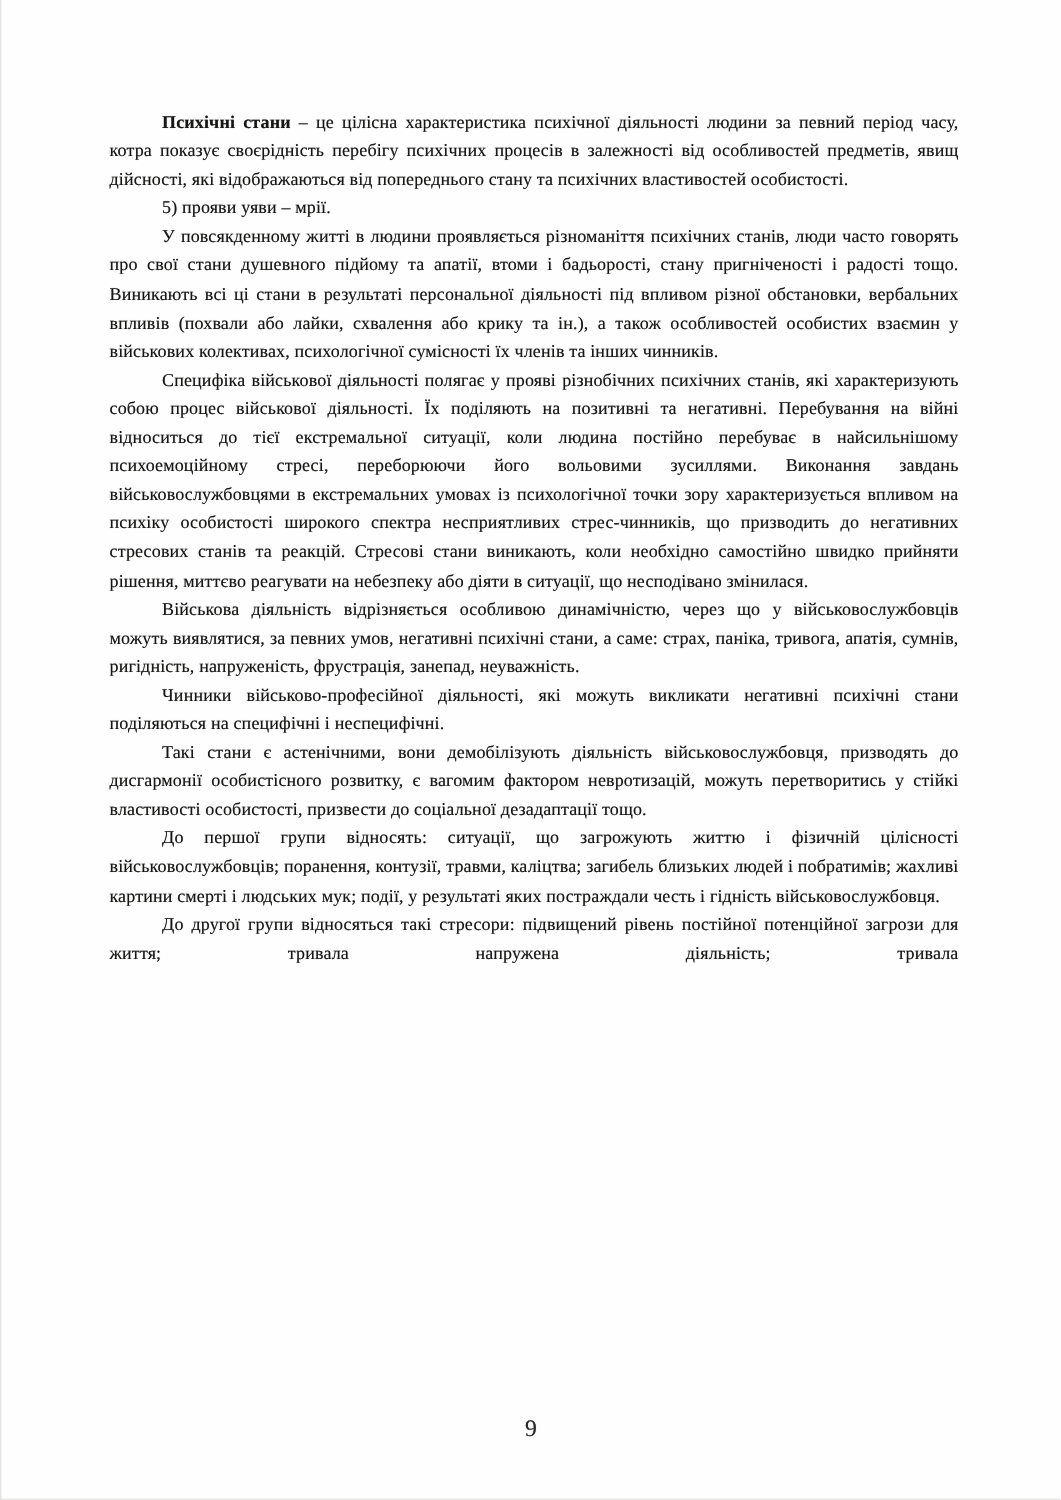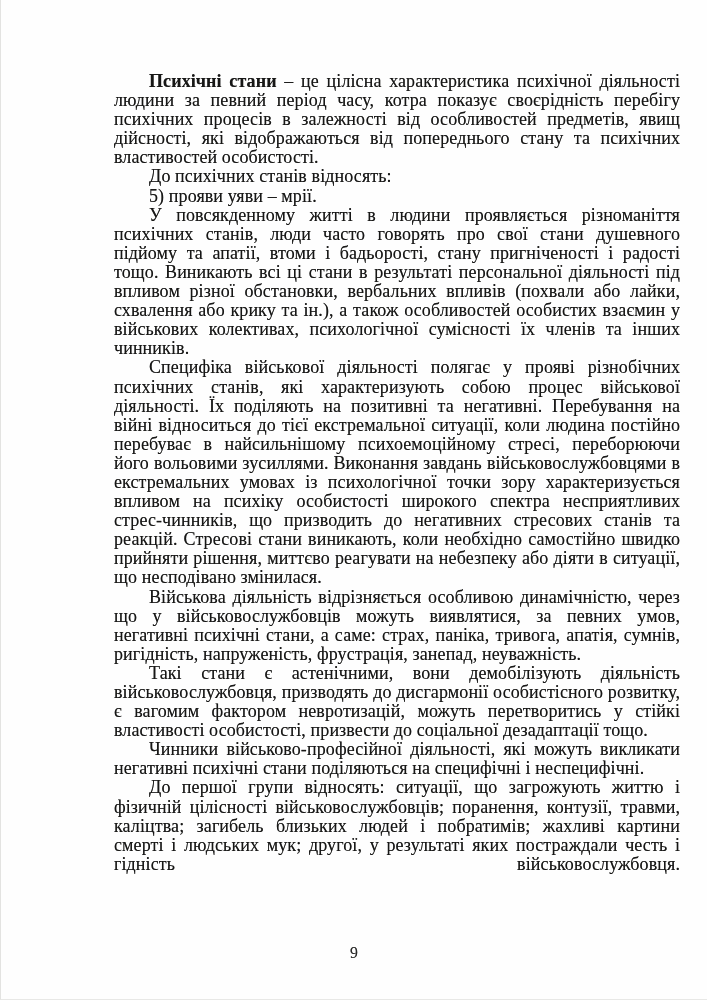--- a/index.html
+++ b/index.html
@@ -17,26 +17,25 @@
     border-bottom: 1px solid #e8e8e6;
     overflow: hidden;
     font-family: "Liberation Serif", "DejaVu Serif", serif;
     color: #171716;
   }
   .content {
     position: absolute;
     left: 72px;
     top: 72px;
     width: 566px;
-    font-size: 18px;
+    font-size: 12px;
     line-height: 19.1px;
     text-align: justify;
     letter-spacing: 0.1px;
     text-shadow: 0 0 0.45px rgba(20,20,20,0.55);
-    margin-left: 41px;
   }
   .para {
     margin: 0;
     text-indent: 35px;
   }
   
   .para:last-child {
     text-align-last: justify;
   }
   .para b {
@@ -52,23 +51,23 @@
     color: #2a2a29;
     text-shadow: 0 0 0.45px rgba(20,20,20,0.5);
   }
 </style>
 </head>
 <body>
 
 <div class="page">
   <div class="content">
       <p class="para"><b>Психічні стани</b> – це цілісна характеристика психічної діяльності людини за певний період часу, котра показує своєрідність перебігу психічних процесів в залежності від особливостей предметів, явищ дійсності, які відображаються від попереднього стану та психічних властивостей особистості.</p>
-      <p class="para">До психічних станів відносять:</p>
       <p class="para">5) прояви уяви – мрії.</p>
       <p class="para">У повсякденному житті в людини проявляється різноманіття психічних станів, люди часто говорять про свої стани душевного підйому та апатії, втоми і бадьорості, стану пригніченості і радості тощо. Виникають всі ці стани в результаті персональної діяльності під впливом різної обстановки, вербальних впливів (похвали або лайки, схвалення або крику та ін.), а також особливостей особистих взаємин у військових колективах, психологічної сумісності їх членів та інших чинників.</p>
       <p class="para">Специфіка військової діяльності полягає у прояві різнобічних психічних станів, які характеризують собою процес військової діяльності. Їх поділяють на позитивні та негативні. Перебування на війні відноситься до тієї екстремальної ситуації, коли людина постійно перебуває в найсильнішому психоемоційному стресі, переборюючи його вольовими зусиллями. Виконання завдань військовослужбовцями в екстремальних умовах із психологічної точки зору характеризується впливом на психіку особистості широкого спектра несприятливих стрес-чинників, що призводить до негативних стресових станів та реакцій. Стресові стани виникають, коли необхідно самостійно швидко прийняти рішення, миттєво реагувати на небезпеку або діяти в ситуації, що несподівано змінилася.</p>
       <p class="para">Військова діяльність відрізняється особливою динамічністю, через що у військовослужбовців можуть виявлятися, за певних умов, негативні психічні стани, а саме: страх, паніка, тривога, апатія, сумнів, ригідність, напруженість, фрустрація, занепад, неуважність.</p>
+      <p class="para">Чинники військово-професійної діяльності, які можуть викликати негативні психічні стани поділяються на специфічні і неспецифічні.</p>
       <p class="para">Такі стани є астенічними, вони демобілізують діяльність військовослужбовця, призводять до дисгармонії особистісного розвитку, є вагомим фактором невротизацій, можуть перетворитись у стійкі властивості особистості, призвести до соціальної дезадаптації тощо.</p>
-      <p class="para">Чинники військово-професійної діяльності, які можуть викликати негативні психічні стани поділяються на специфічні і неспецифічні.</p>
-      <p class="para">До першої групи відносять: ситуації, що загрожують життю і фізичній цілісності військовослужбовців; поранення, контузії, травми, каліцтва; загибель близьких людей і побратимів; жахливі картини смерті і людських мук; другої, у результаті яких постраждали честь і гідність військовослужбовця.</p>
+      <p class="para">До першої групи відносять: ситуації, що загрожують життю і фізичній цілісності військовослужбовців; поранення, контузії, травми, каліцтва; загибель близьких людей і побратимів; жахливі картини смерті і людських мук; події, у результаті яких постраждали честь і гідність військовослужбовця.</p>
+      <p class="para">До другої групи відносяться такі стресори: підвищений рівень постійної потенційної загрози для життя; тривала напружена діяльність; тривала</p>
     </div>
   <div class="page-number">9</div>
 </div>
 
 </body></html>

